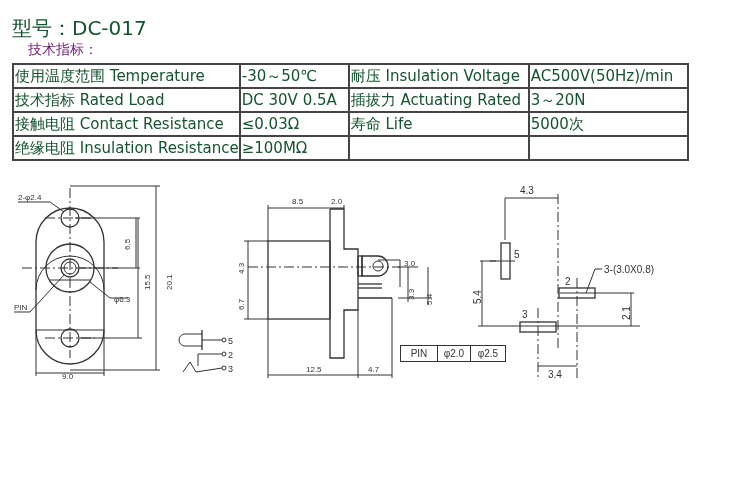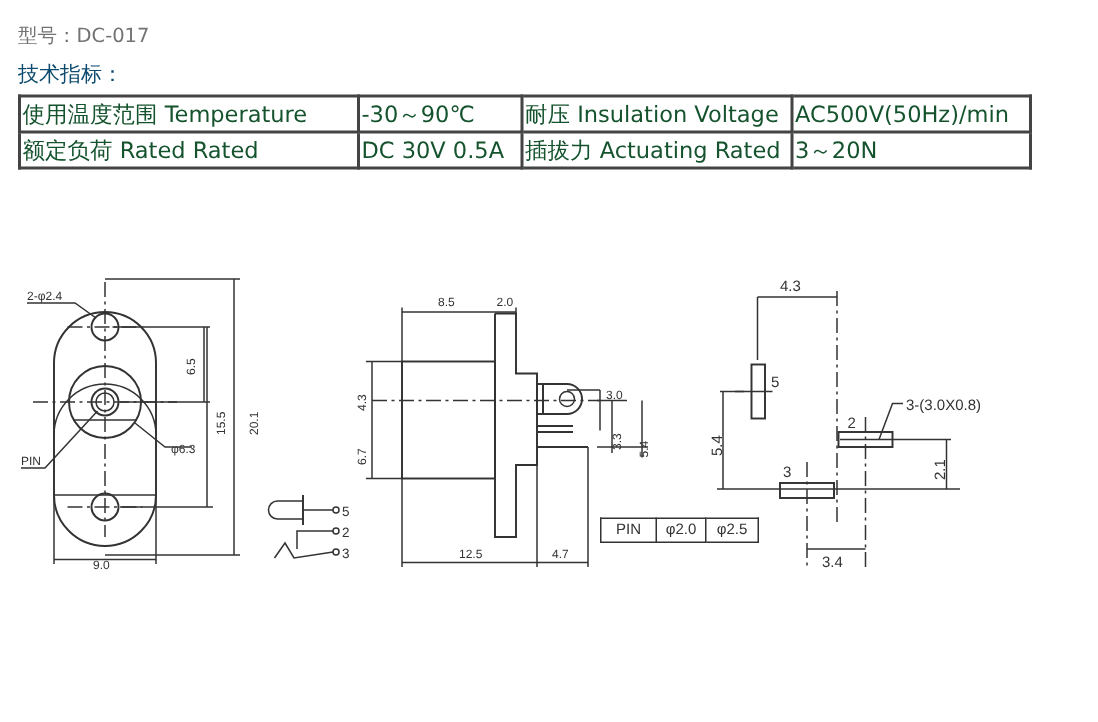--- a/index.html
+++ b/index.html
@@ -1,19 +1,19 @@
 <!DOCTYPE html>
 <html><head>
 <meta charset="utf-8">
 <style>
   html, body { margin: 0; padding: 0; background: #ffffff; }
   body { width: 732px; height: 481px; position: relative; overflow: hidden;
          font-family: "DejaVu Sans", sans-serif; color: #444; }
-  .model { position: absolute; left: 12px; top: 15px; font-size: 13px; color: #737373; }
-  .spec-heading { position: absolute; left: 12px; top: 41px; font-size: 14px; color: #0c4a6e; }
+  .model { position: absolute; left: 12px; top: 15px; font-size: 20px; color: #14532d; }
+  .spec-heading { position: absolute; left: 28px; top: 41px; font-size: 14px; color: #701a75; }
   table.specs { position: absolute; left: 12px; top: 63px; border-collapse: collapse;
                 font-size: 15px; color: #14532d; }
   table.specs td { border: 2px solid #444; height: 22px; padding: 0 0 0 1px;
                    white-space: nowrap; line-height: 22px; }
   td.c1 { width: 223px; } td.c2 { width: 106px; } td.c3 { width: 177px; } td.c4 { width: 156px; }
   svg.drawing { position: absolute; left: 0; top: 180px; }
   svg text { font-family: "Liberation Sans", sans-serif; fill: #333; }
   .ln { stroke: #333; stroke-width: 1; fill: none; }
   .thk { stroke: #333; stroke-width: 1.3; fill: none; }
   .dash { stroke: #333; stroke-width: 1; fill: none; stroke-dasharray: 10 3 2 3; }
@@ -24,29 +24,41 @@
 </head>
 <body>
 
 <div class="model">型号：DC-017</div>
 <div class="spec-heading">技术指标：</div>
 
 <table class="specs">
   <tbody id="spec-body">
       <tr>
         <td class="c1">使用温度范围 Temperature</td>
-        <td class="c2">-30～90℃</td>
+        <td class="c2">-30～50℃</td>
         <td class="c3">耐压 Insulation Voltage</td>
         <td class="c4">AC500V(50Hz)/min</td>
       </tr>
       <tr>
-        <td class="c1">额定负荷 Rated Rated</td>
+        <td class="c1">技术指标 Rated Load</td>
         <td class="c2">DC 30V 0.5A</td>
         <td class="c3">插拔力 Actuating Rated</td>
         <td class="c4">3～20N</td>
+      </tr>
+      <tr>
+        <td class="c1">接触电阻 Contact Resistance</td>
+        <td class="c2">≤0.03Ω</td>
+        <td class="c3">寿命 Life</td>
+        <td class="c4">5000次</td>
+      </tr>
+      <tr>
+        <td class="c1">绝缘电阻 Insulation Resistance</td>
+        <td class="c2">≥100MΩ</td>
+        <td class="c3"></td>
+        <td class="c4"></td>
       </tr>
     </tbody>
 </table>
 
 <svg class="drawing" width="732" height="210" viewBox="0 0 732 210">
 
   <g>
     <path class="thk" d="M36 62 A34 34 0 0 1 104 62 L104 150 A34 34 0 0 1 36 150 Z"></path>
     <path class="ln" d="M36 110 A34 34 0 0 1 104 110"></path>
     <line class="ln" x1="36" y1="150" x2="104" y2="150"></line>

